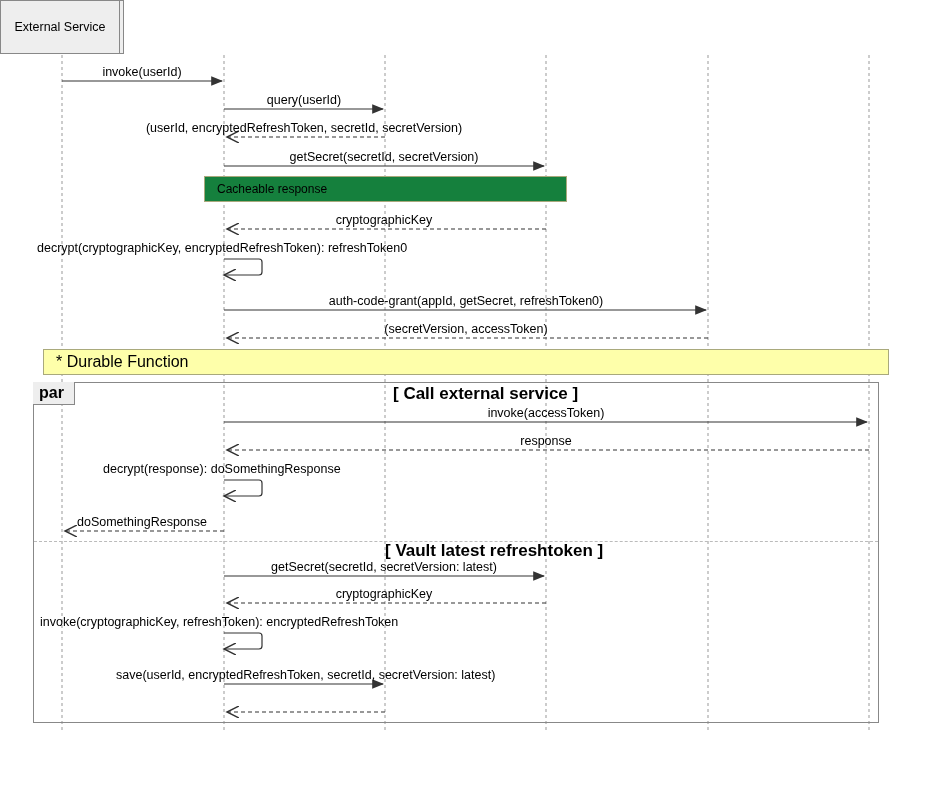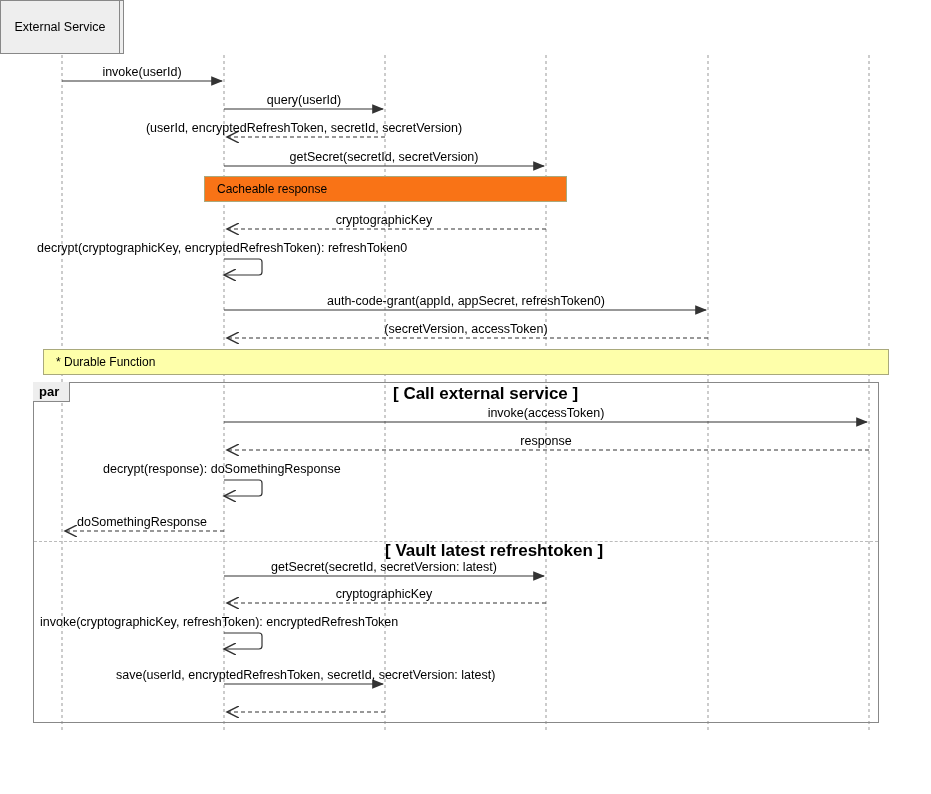--- a/index.html
+++ b/index.html
@@ -25,51 +25,51 @@
     height: 54px;
     font-size: 12.5px;
   }
   .msg {
     position: absolute;
     font-size: 12.5px;
     text-align: center;
   }
   .note {
     position: absolute;
-    background: #f97316;
+    background: #15803d;
     border: 1px solid #a9a97c;
     font-size: 12px;
     display: flex;
     align-items: center;
     padding-left: 12px;
     box-sizing: border-box;
   }
   .note-dark {
     background: #feffaa;
     border: 1px solid #a9a97c;
     position: absolute;
-    font-size: 12px;
+    font-size: 16px;
     display: flex;
     align-items: center;
     padding-left: 12px;
     box-sizing: border-box;
   }
   svg { position: absolute; top: 0; left: 0; }
   .frag {
     position: absolute;
     border: 1px solid #888;
     box-sizing: border-box;
   }
   .frag-label {
     position: absolute;
     background: #eee;
     border: 1px solid #888;
     border-top: none;
     border-left: none;
-    font-size: 13px;
+    font-size: 16px;
     padding: 2px 10px 2px 6px;
     font-weight: bold;
   }
   .frag-label::after {
     content: "";
     position: absolute;
     right: -1px;
     top: 10px;
     width: 0; height: 0;
   }
@@ -176,21 +176,21 @@
 <div class="participant" style="left:810; top:738; width:120px;">
     <span>External Service</span>
   </div>
 
 <div class="msg" style="left:62px; top:65px; width:160px;">invoke(userId)</div>
 <div class="msg" style="left:224px; top:93px; width:160px;">query(userId)</div>
 <div class="msg" style="left:145px; top:121px; width:318px; text-align:center;">(userId, encryptedRefreshToken, secretId, secretVersion)</div>
 <div class="msg" style="left:224px; top:150px; width:320px;">getSecret(secretId, secretVersion)</div>
 <div class="msg" style="left:224px; top:213px; width:320px;">cryptographicKey</div>
 <div class="msg" style="left:37px; top:241px; width:380px; text-align:left;">decrypt(cryptographicKey, encryptedRefreshToken): refreshToken0</div>
-<div class="msg" style="left:224px; top:294px; width:484px;">auth-code-grant(appId, appSecret, refreshToken0)</div>
+<div class="msg" style="left:224px; top:294px; width:484px;">auth-code-grant(appId, getSecret, refreshToken0)</div>
 <div class="msg" style="left:224px; top:322px; width:484px;">(secretVersion, accessToken)</div>
 <div class="msg" style="left:224px; top:406px; width:644px;">invoke(accessToken)</div>
 <div class="msg" style="left:224px; top:434px; width:644px;">response</div>
 <div class="msg" style="left:103px; top:462px; width:280px; text-align:left;">decrypt(response): doSomethingResponse</div>
 <div class="msg" style="left:62px; top:515px; width:160px;">doSomethingResponse</div>
 <div class="msg" style="left:224px; top:560px; width:320px;">getSecret(secretId, secretVersion: latest)</div>
 <div class="msg" style="left:224px; top:587px; width:320px;">cryptographicKey</div>
 <div class="msg" style="left:40px; top:615px; width:400px; text-align:left;">invoke(cryptographicKey, refreshToken): encryptedRefreshToken</div>
 <div class="msg" style="left:116px; top:668px; width:380px; text-align:left;">save(userId, encryptedRefreshToken, secretId, secretVersion: latest)</div>
 

